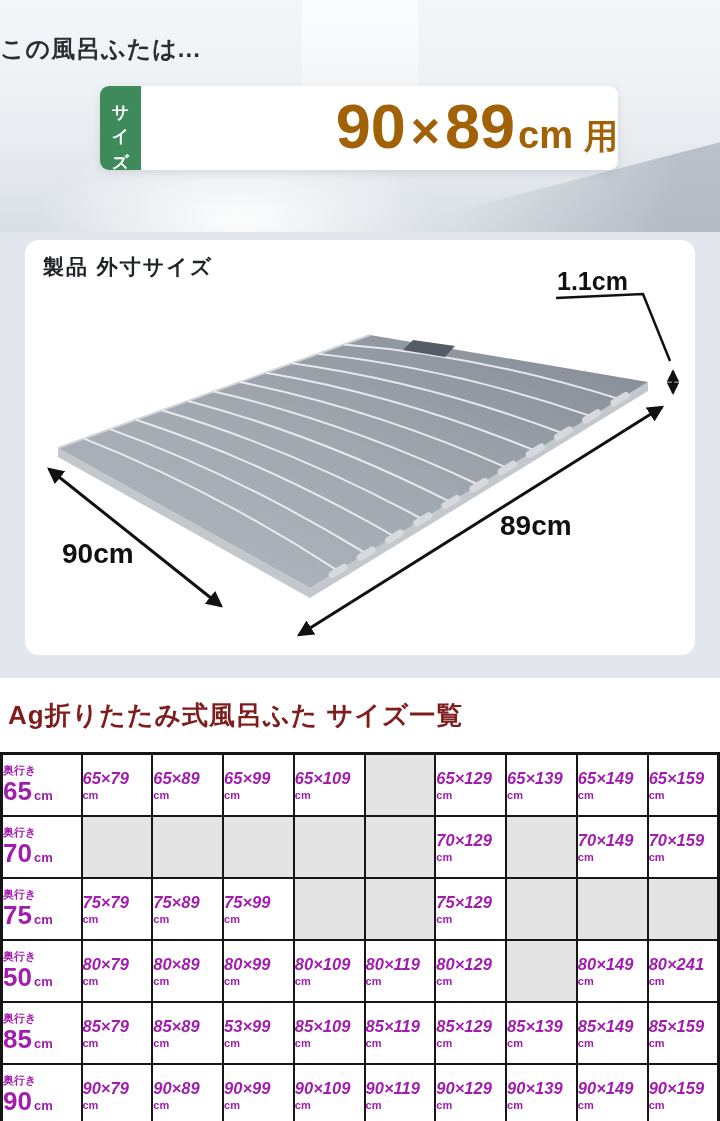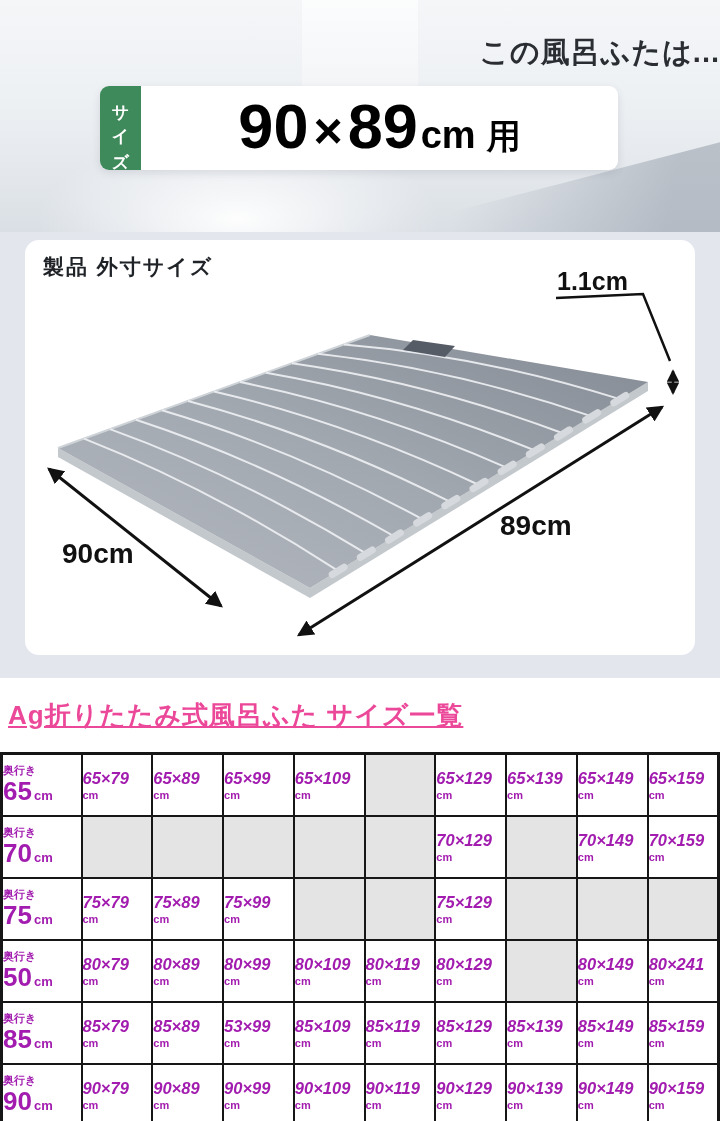--- a/index.html
+++ b/index.html
@@ -22,56 +22,56 @@
   .hero-wedge{
     position:absolute;right:0;bottom:0;width:48%;height:42%;
     background:linear-gradient(100deg,rgba(168,176,186,0) 25%,rgba(148,157,169,.55) 85%);
     clip-path:polygon(0 100%,100% 8%,100% 100%);
   }
   .hero-shine{
     position:absolute;left:4%;bottom:-32%;width:58%;height:75%;
     background:radial-gradient(ellipse at center,rgba(255,255,255,.95) 0%,rgba(255,255,255,0) 68%);
   }
   .hero-intro{
-    position:absolute;top:33px;left:0;width:100%;text-align:right;
-    font-size:29px;font-weight:700;color:#2a2e33;letter-spacing:1px;
+    position:absolute;top:33px;left:0;width:100%;text-align:left;
+    font-size:24px;font-weight:700;color:#2a2e33;letter-spacing:1px;
   }
   .size-pill{
     position:absolute;left:100px;top:86px;width:518px;height:84px;
     background:#fff;border-radius:9px;display:flex;
     box-shadow:0 3px 9px rgba(40,50,70,.12);
   }
   .size-tag{
     width:41px;flex:0 0 41px;border-radius:9px 0 0 9px;
     display:flex;align-items:center;justify-content:center;color:#fff;
   }
   .size-tag-label{
     writing-mode:vertical-rl;text-orientation:upright;
     font-size:17px;font-weight:700;letter-spacing:4px;line-height:1;
   }
-  .size-line{flex:1;text-align:center;line-height:81px;white-space:nowrap;color:#000000;}
+  .size-line{flex:1;text-align:right;line-height:81px;white-space:nowrap;color:#a16207;}
   .size-line .n{font-size:63px;font-weight:800;}
   .size-line .x{font-size:50px;font-weight:800;margin:0 5px;}
   .size-line .u{font-size:38px;font-weight:800;margin-left:3px;}
   .size-line .s{font-size:34px;font-weight:700;margin-left:11px;}
 
   
   .card-section{background:#e4e6ee;padding:8px 25px 23px;text-decoration:underline;}
   .spec-card{position:relative;width:670px;height:415px;background:#fff;border-radius:14px;}
   .spec-card-title{
     position:absolute;left:18px;top:13px;z-index:2;
     font-size:21px;font-weight:700;color:#1f2327;letter-spacing:2px;
   }
   .spec-card svg{position:absolute;left:0;top:0;}
 
   
   .table-section{background:#fff;padding-top:22px;}
   .table-heading{
     margin:0 16px 22px 8px;height:30px;line-height:30px;
-    font-size:26px;font-weight:700;color:#ec4899;letter-spacing:1px;text-decoration:underline;
+    font-size:26px;font-weight:700;color:#7f1d1d;letter-spacing:1px;
   }
   table.size-table{
     width:720px;border-collapse:collapse;table-layout:fixed;
     border:3px solid #161616;
   }
   .size-table th,.size-table td{
     border:2px solid #161616;height:60px;padding:0;
     text-align:left;vertical-align:middle;color:#a21caf;
   }
   .size-table td.empty{background:#e4e4e4;}

